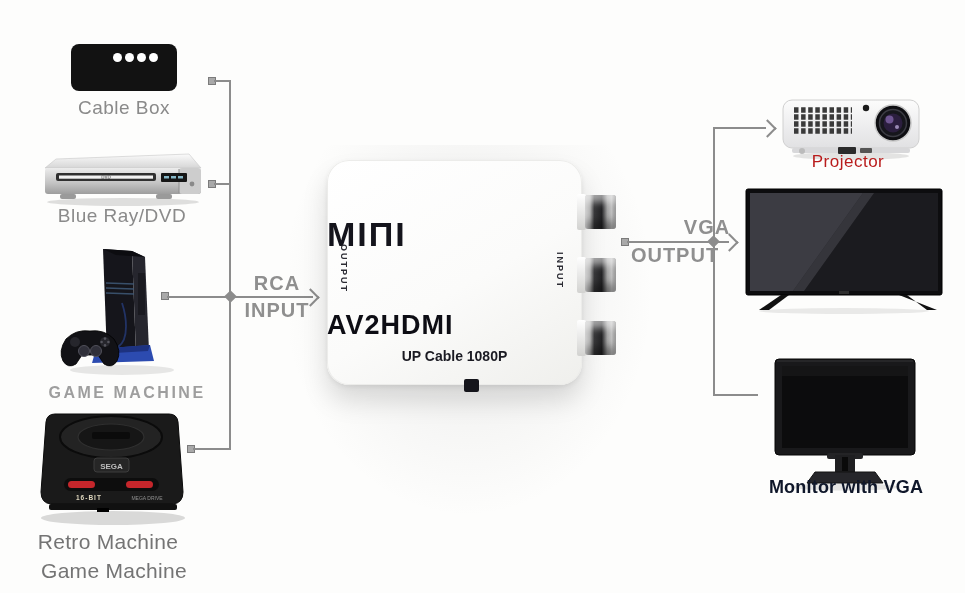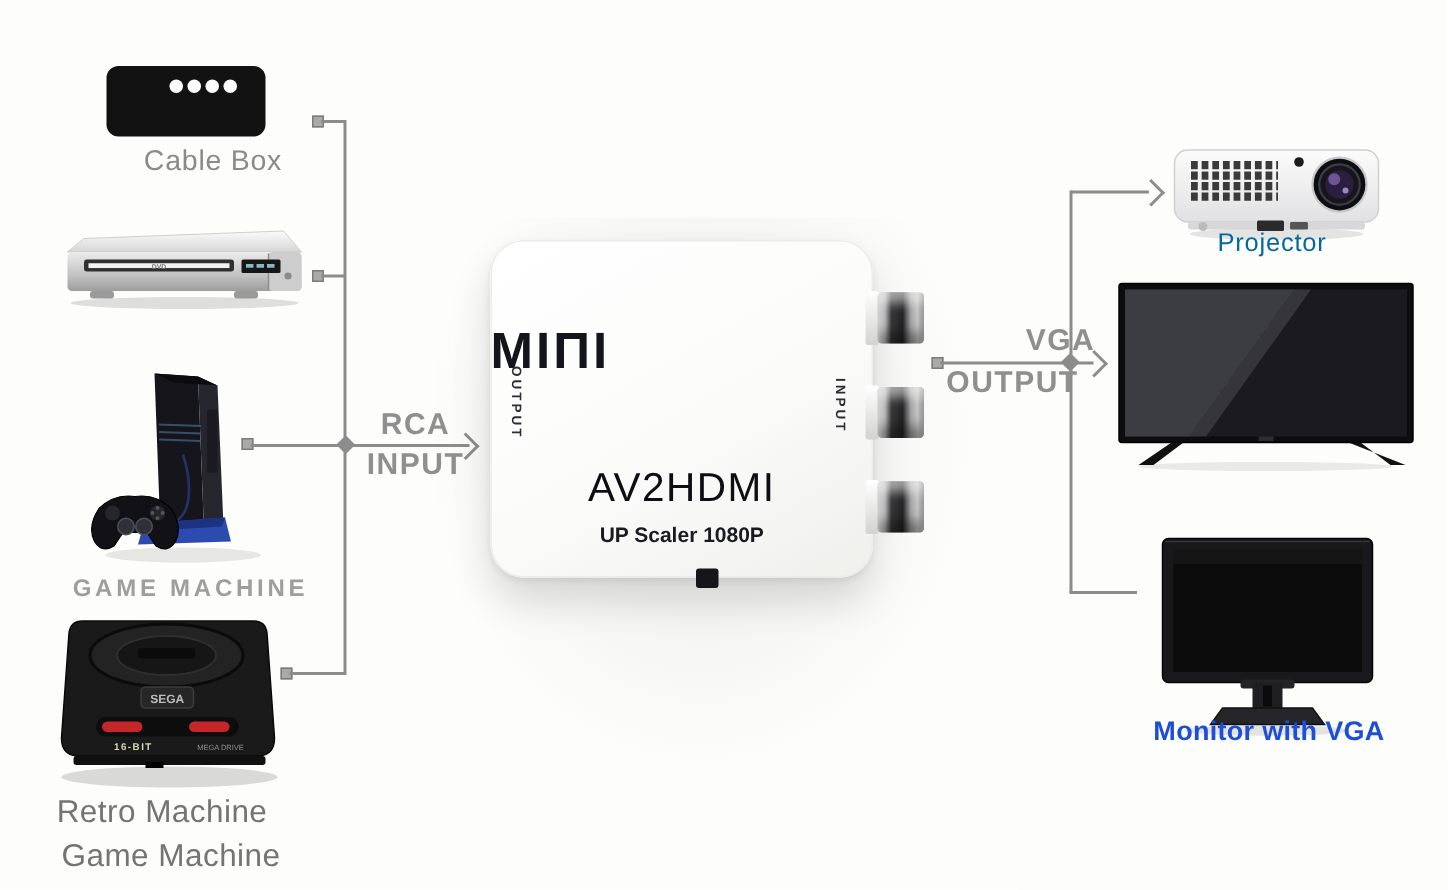--- a/index.html
+++ b/index.html
@@ -10,40 +10,40 @@
   }
   .abs{position:absolute;}
   
   .line-h{position:absolute;height:2px;background:#8c8c8c;}
   .line-v{position:absolute;width:2px;background:#8c8c8c;}
   .term-sq{position:absolute;width:8px;height:8px;background:#a9a9a9;border:1px solid #7b7b7b;box-sizing:border-box;}
   .jdot{position:absolute;width:9px;height:9px;background:#8c8c8c;transform:rotate(45deg);}
   .arrow-r{position:absolute;width:11px;height:11px;border-top:2.5px solid #8c8c8c;border-right:2.5px solid #8c8c8c;transform:rotate(45deg);}
   
   .lbl{position:absolute;text-align:center;color:#8f8f8f;line-height:1.05;}
-  .lbl-dev{font-size:19px;color:#8a8a8a;letter-spacing:.5px;margin-left:18px;}
+  .lbl-dev{font-size:19px;color:#8a8a8a;letter-spacing:.5px;}
   .lbl-caps{font-size:16px;font-weight:bold;color:#9e9e9e;letter-spacing:2.5px;}
   .lbl-retro{font-size:21px;color:#747474;letter-spacing:.3px;}
   .lbl-flow{font-size:20px;font-weight:bold;color:#8f8f8f;letter-spacing:1px;}
-  .lbl-disp{font-size:17px;color:#0369a1;letter-spacing:.5px;}
-  .lbl-mon{font-size:18px;font-weight:bold;color:#1d4ed8;letter-spacing:.2px;}
+  .lbl-disp{font-size:17px;color:#b91c1c;letter-spacing:.5px;}
+  .lbl-mon{font-size:18px;font-weight:bold;color:#0f172a;letter-spacing:.2px;}
   
   .cablebox{position:absolute;left:71px;top:44px;width:106px;height:47px;background:#121212;border-radius:8px;}
   .cablebox .dots{position:absolute;left:42px;top:9px;display:flex;gap:3px;}
   .cablebox .dots i{display:block;width:9px;height:9px;border-radius:50%;background:#ffffff;}
   
   .conv-backdrop{position:absolute;left:290px;top:145px;width:370px;height:380px;
      background:radial-gradient(ellipse at 48% 38%, rgba(140,140,140,.16), rgba(140,140,140,0) 68%);}
   .converter{position:absolute;left:327px;top:160px;width:255px;height:225px;border-radius:22px;
      background:linear-gradient(150deg,#ffffff 0%,#fbfbfa 55%,#efefec 100%);
      box-shadow:0 16px 26px rgba(0,0,0,.13), 0 2px 5px rgba(0,0,0,.07), inset 0 0 0 1px #ececea;}
   .conv-brand{position:absolute;left:0;top:55px;width:100%;text-align:left;
      font-size:34px;font-weight:900;letter-spacing:2px;color:#14141c;}
-  .conv-model{position:absolute;left:0;top:150px;width:100%;text-align:center;
-     font-size:27px;font-weight:400;letter-spacing:1px;color:#0d0d14;}
+  .conv-model{position:absolute;left:0;top:150px;width:100%;
+     font-size:27px;font-weight:700;letter-spacing:1px;color:#0d0d14;}
   .conv-sub{position:absolute;left:0;top:188px;width:100%;text-align:center;
      font-size:14px;font-weight:700;color:#1a1a22;}
   .conv-side{position:absolute;writing-mode:vertical-rl;font-size:9px;font-weight:700;
      letter-spacing:2px;color:#2c2c34;}
   .conv-notch{position:absolute;left:137px;top:219px;width:15px;height:13px;background:#15151b;border-radius:2px;}
   
   .rca{position:absolute;width:39px;height:36px;}
   .rca .flange{position:absolute;left:0;top:0;width:9px;height:36px;border-radius:2px;
      background:linear-gradient(180deg,#ffffff,#d2d2d0);}
   .rca .barrel{position:absolute;left:8px;top:1px;width:31px;height:34px;border-radius:3px;
@@ -86,20 +86,21 @@
     <rect x="21" y="29.5" width="94" height="3.2" fill="#f2f2f2"></rect>
     <text x="68" y="33" text-anchor="middle" font-size="4.6" font-weight="bold" fill="#777">DVD</text>
     <rect x="123" y="27" width="26" height="9" rx="1" fill="#161616"></rect>
     <rect x="126" y="30" width="5" height="2.5" fill="#86b8c8"></rect>
     <rect x="133" y="30" width="5" height="2.5" fill="#86b8c8"></rect>
     <rect x="140" y="30" width="5" height="2.5" fill="#86b8c8"></rect>
     <circle cx="154" cy="38" r="2.4" fill="#8a8a8a"></circle>
     <rect x="22" y="48" width="16" height="5" rx="2" fill="#9a9a9a"></rect>
     <rect x="118" y="48" width="16" height="5" rx="2" fill="#9a9a9a"></rect>
   </svg>
+  <div class="lbl lbl-dev" style="left:42px;top:206px;width:160px;">Blue Ray/DVD</div>
 
   <svg class="abs" style="left:56px;top:243px;" width="125" height="135" viewBox="0 0 125 135">
     <ellipse cx="66" cy="127" rx="52" ry="5" fill="#000" opacity=".09"></ellipse>
     <polygon points="47,6 76,8 80,110 51,113" fill="#15151b"></polygon>
     <polygon points="76,8 89,14 93,108 80,110" fill="#26262e"></polygon>
     <polygon points="47,6 76,8 89,14 60,12" fill="#0c0c10"></polygon>
     <g stroke="#3f5a78" stroke-width="1.4" opacity=".85">
       <line x1="50" y1="40" x2="78" y2="41"></line>
       <line x1="50" y1="45" x2="78" y2="46"></line>
       <line x1="50" y1="50" x2="78" y2="51"></line>
@@ -152,21 +153,21 @@
   <div class="arrow-r" style="left:304px;top:291px;"></div>
   <div class="term-sq" style="left:187px;top:445px;"></div>
   <div class="line-h" style="left:193px;top:448px;width:37px;"></div>
   <div class="lbl lbl-flow" style="left:237px;top:273px;width:80px;">RCA</div>
   <div class="lbl lbl-flow" style="left:232px;top:300px;width:90px;">INPUT</div>
 
   <div class="conv-backdrop"></div>
   <div class="converter">
     <div class="conv-brand">MIΠI</div>
     <div class="conv-model">AV2HDMI</div>
-    <div class="conv-sub">UP Scaler 1080P</div>
+    <div class="conv-sub">UP Cable 1080P</div>
     <div class="conv-side" style="left:12px;top:84px;">OUTPUT</div>
     <div class="conv-side" style="left:228px;top:92px;">INPUT</div>
     <div class="conv-notch"></div>
   </div>
   <div class="rca" style="left:577px;top:194px;">
       <div class="flange"></div>
       <div class="barrel"></div>
     </div>
   <div class="rca" style="left:577px;top:257px;">
       <div class="flange"></div>

